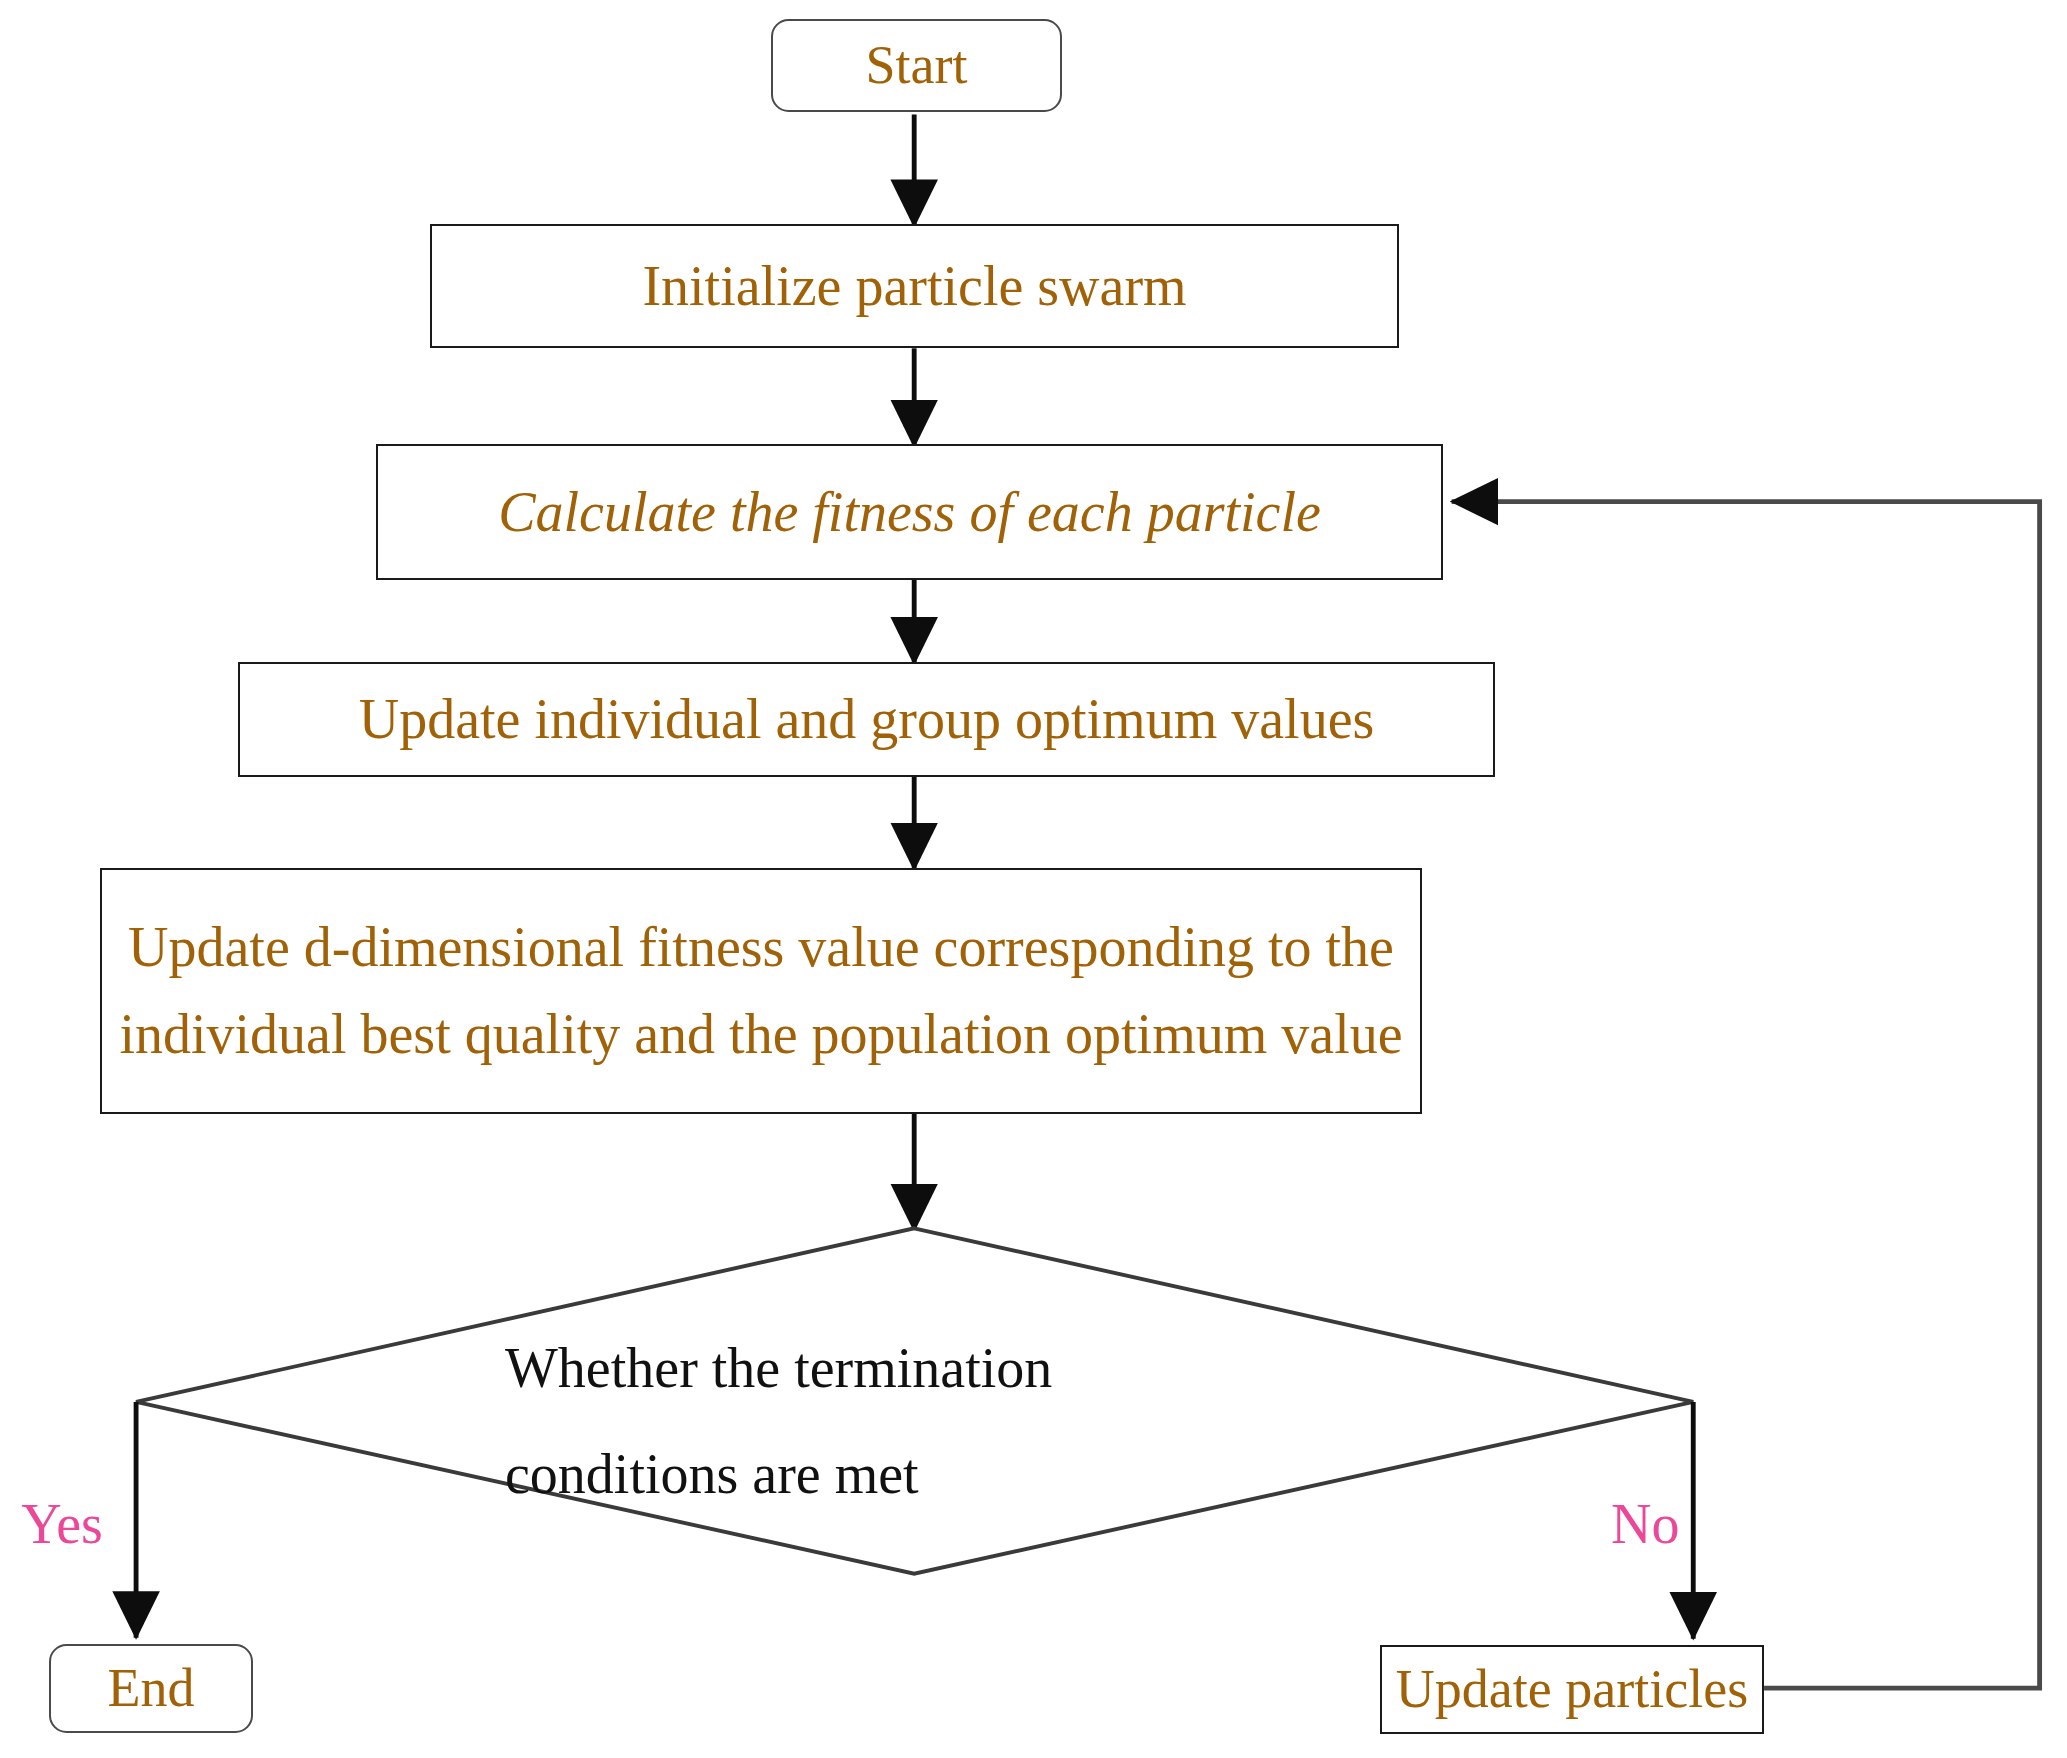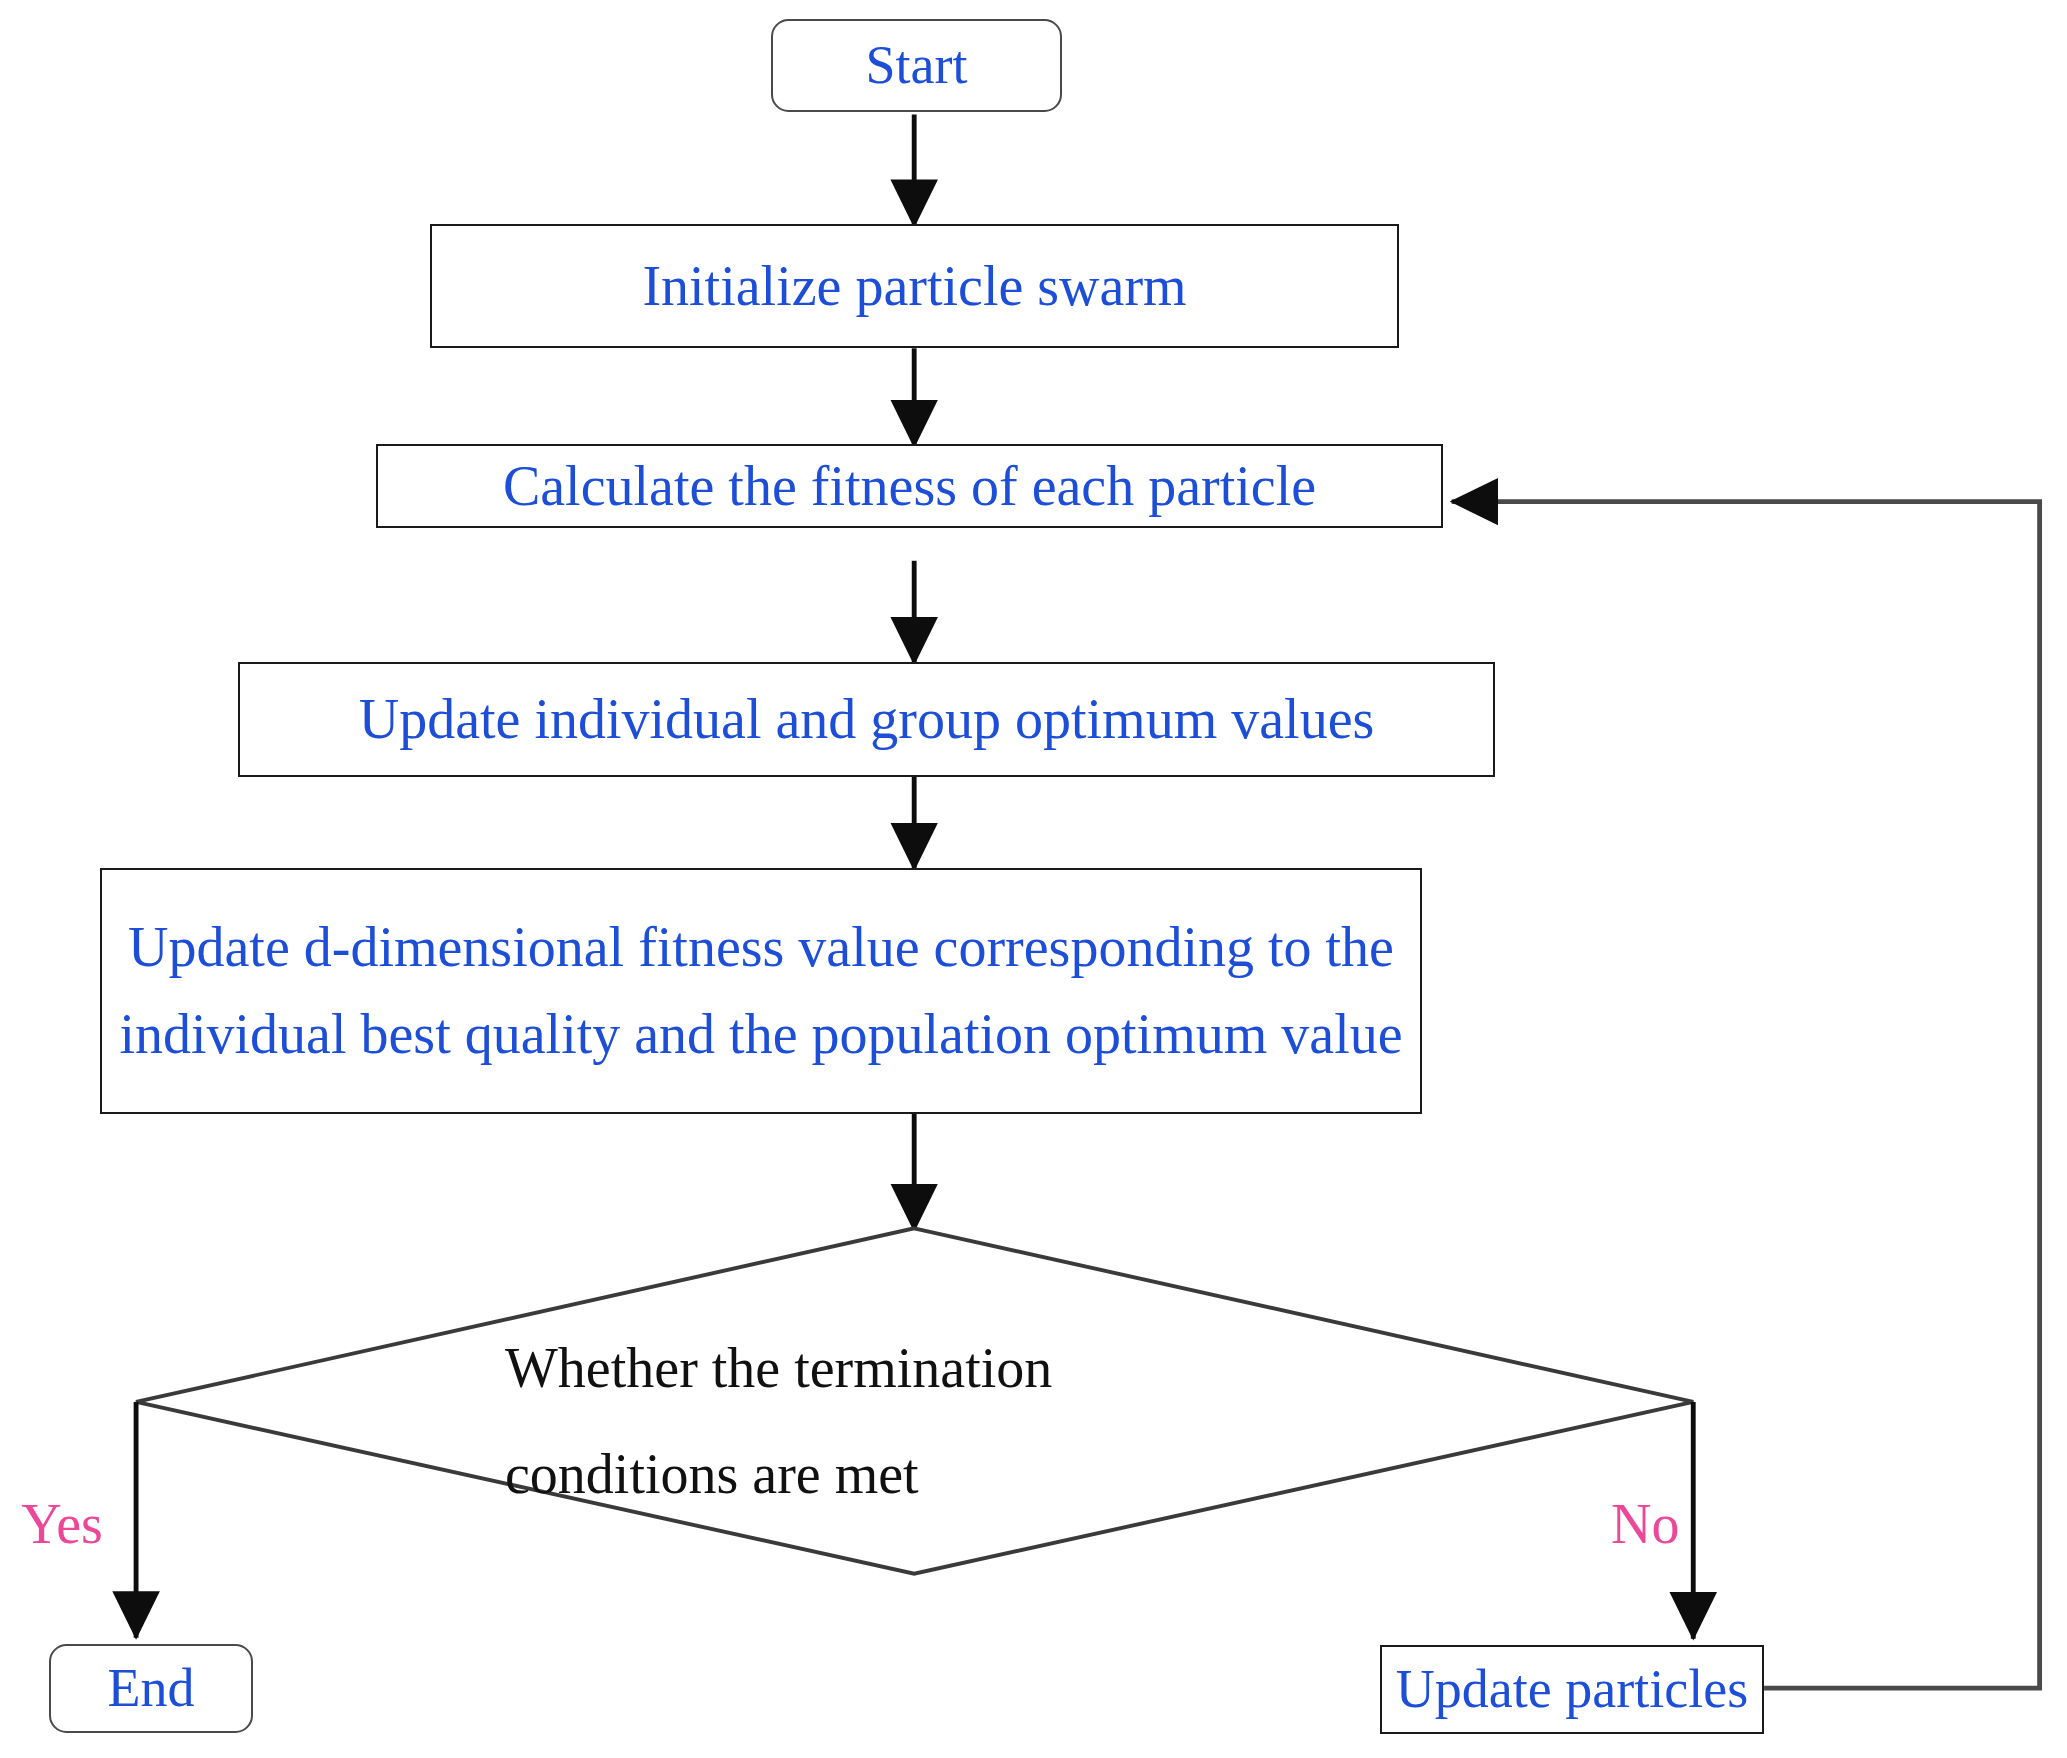--- a/index.html
+++ b/index.html
@@ -25,21 +25,21 @@
     height: 1758px;
   }
   .node {
     position: absolute;
     box-sizing: border-box;
     background: #ffffff;
     display: flex;
     align-items: center;
     justify-content: center;
     text-align: center;
-    color: #1d4ed8;
+    color: #a16207;
     line-height: 1.55;
   }
   .node.process {
     border: 2.9px solid #1a1a1a;
   }
   .node.terminator {
     border: 2.9px solid #4a4a4a;
     border-radius: 17.5px;
   }
   .node-label {
@@ -55,21 +55,21 @@
   .diamond-label {
     position: absolute;
     text-align: left;
     color: #111111;
     white-space: pre-line;
     line-height: 1.9;
   }
   
   #node-start      { left: 771px;  top: 19.4px;   width: 291px;  height: 93px;  font-size: 54px; }
   #node-initialize { left: 430px;  top: 224px;  width: 969px;  height: 124px; font-size: 56px; }
-  #node-calculate  { left: 376px;  top: 444px;  width: 1067px; height: 84px; font-size: 56px; }
+  #node-calculate  { left: 376px;  top: 444px;  width: 1067px; height: 136px; font-size: 56px; font-style: italic; }
   #node-update-opt { left: 238px;  top: 662px;  width: 1257px; height: 115px; font-size: 56px; }
   #node-update-dim { left: 100px;  top: 868px;  width: 1322px; height: 246px; font-size: 56px; }
   #node-end        { left: 49px;   top: 1644px; width: 204px;  height: 89px;  font-size: 54px; }
   #node-update-par { left: 1380px; top: 1645px; width: 384px;  height: 89px;  font-size: 54px; }
 
   #diamond-text { left: 505px; top: 1315px; width: 844px; font-size: 56px; }
   #label-yes { left: 21.3px;   top: 1492px; font-size: 56px; }
   #label-no  { left: 1611px; top: 1492px; font-size: 56px; }
 </style>
 </head>

